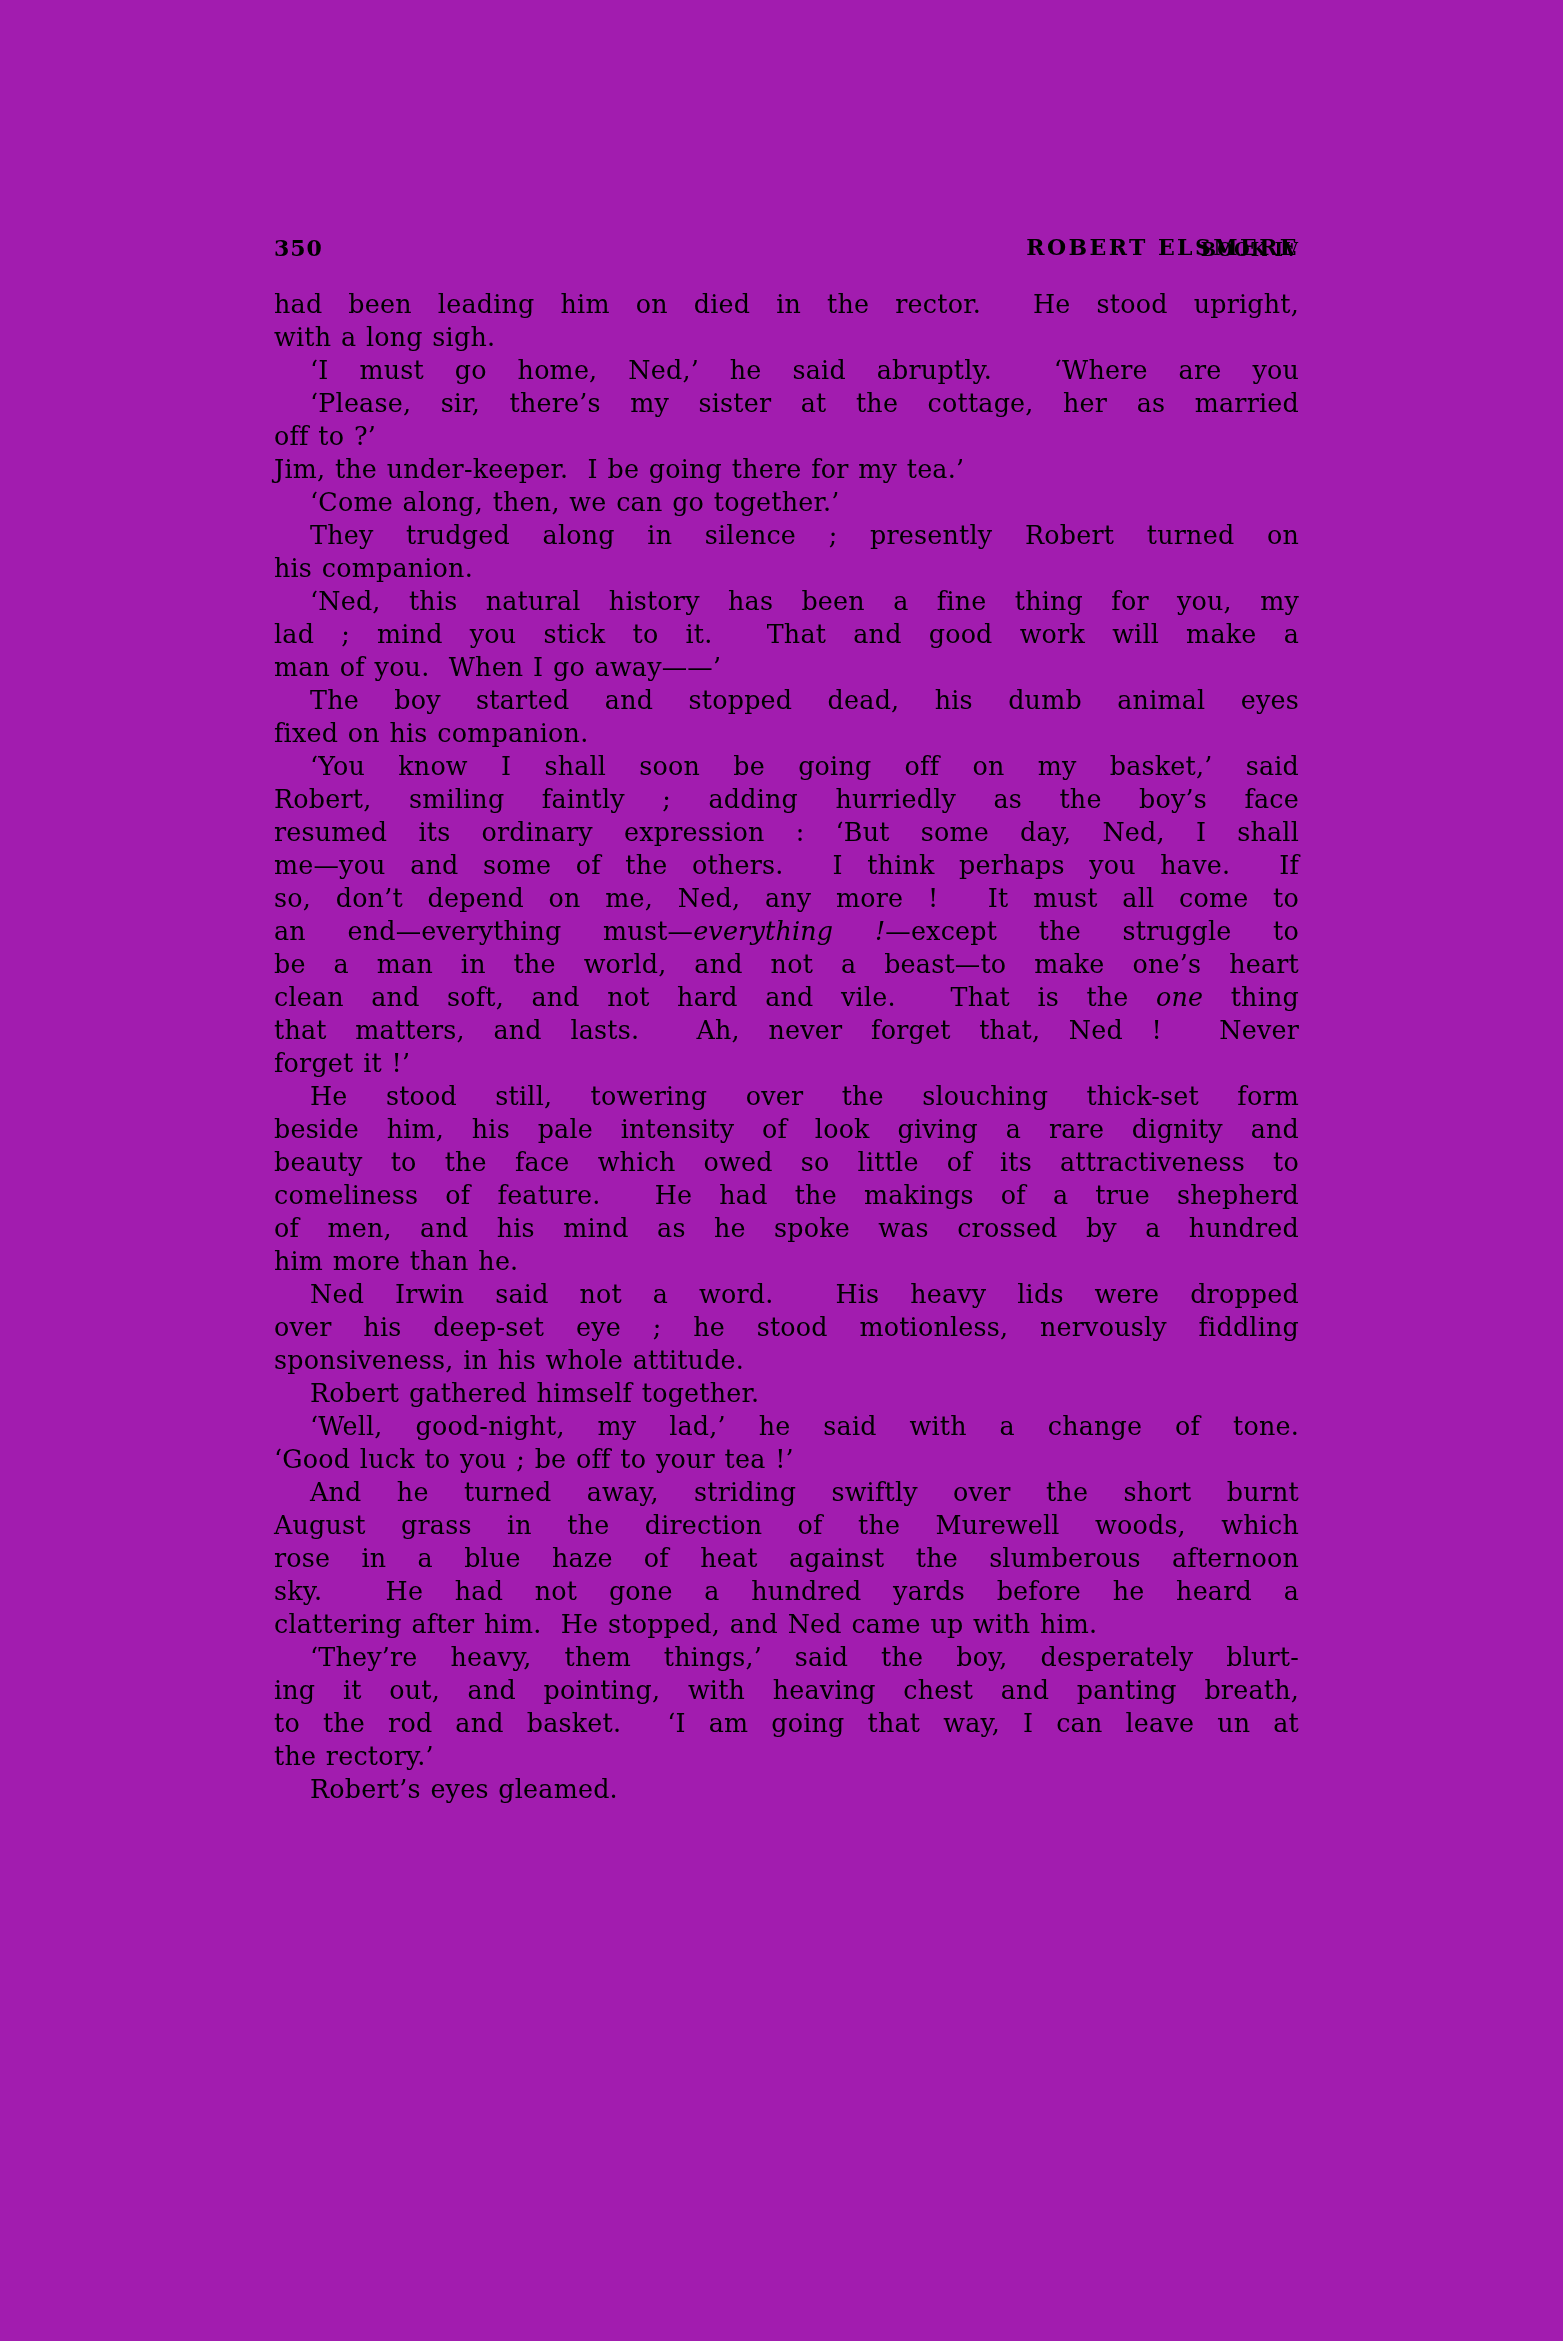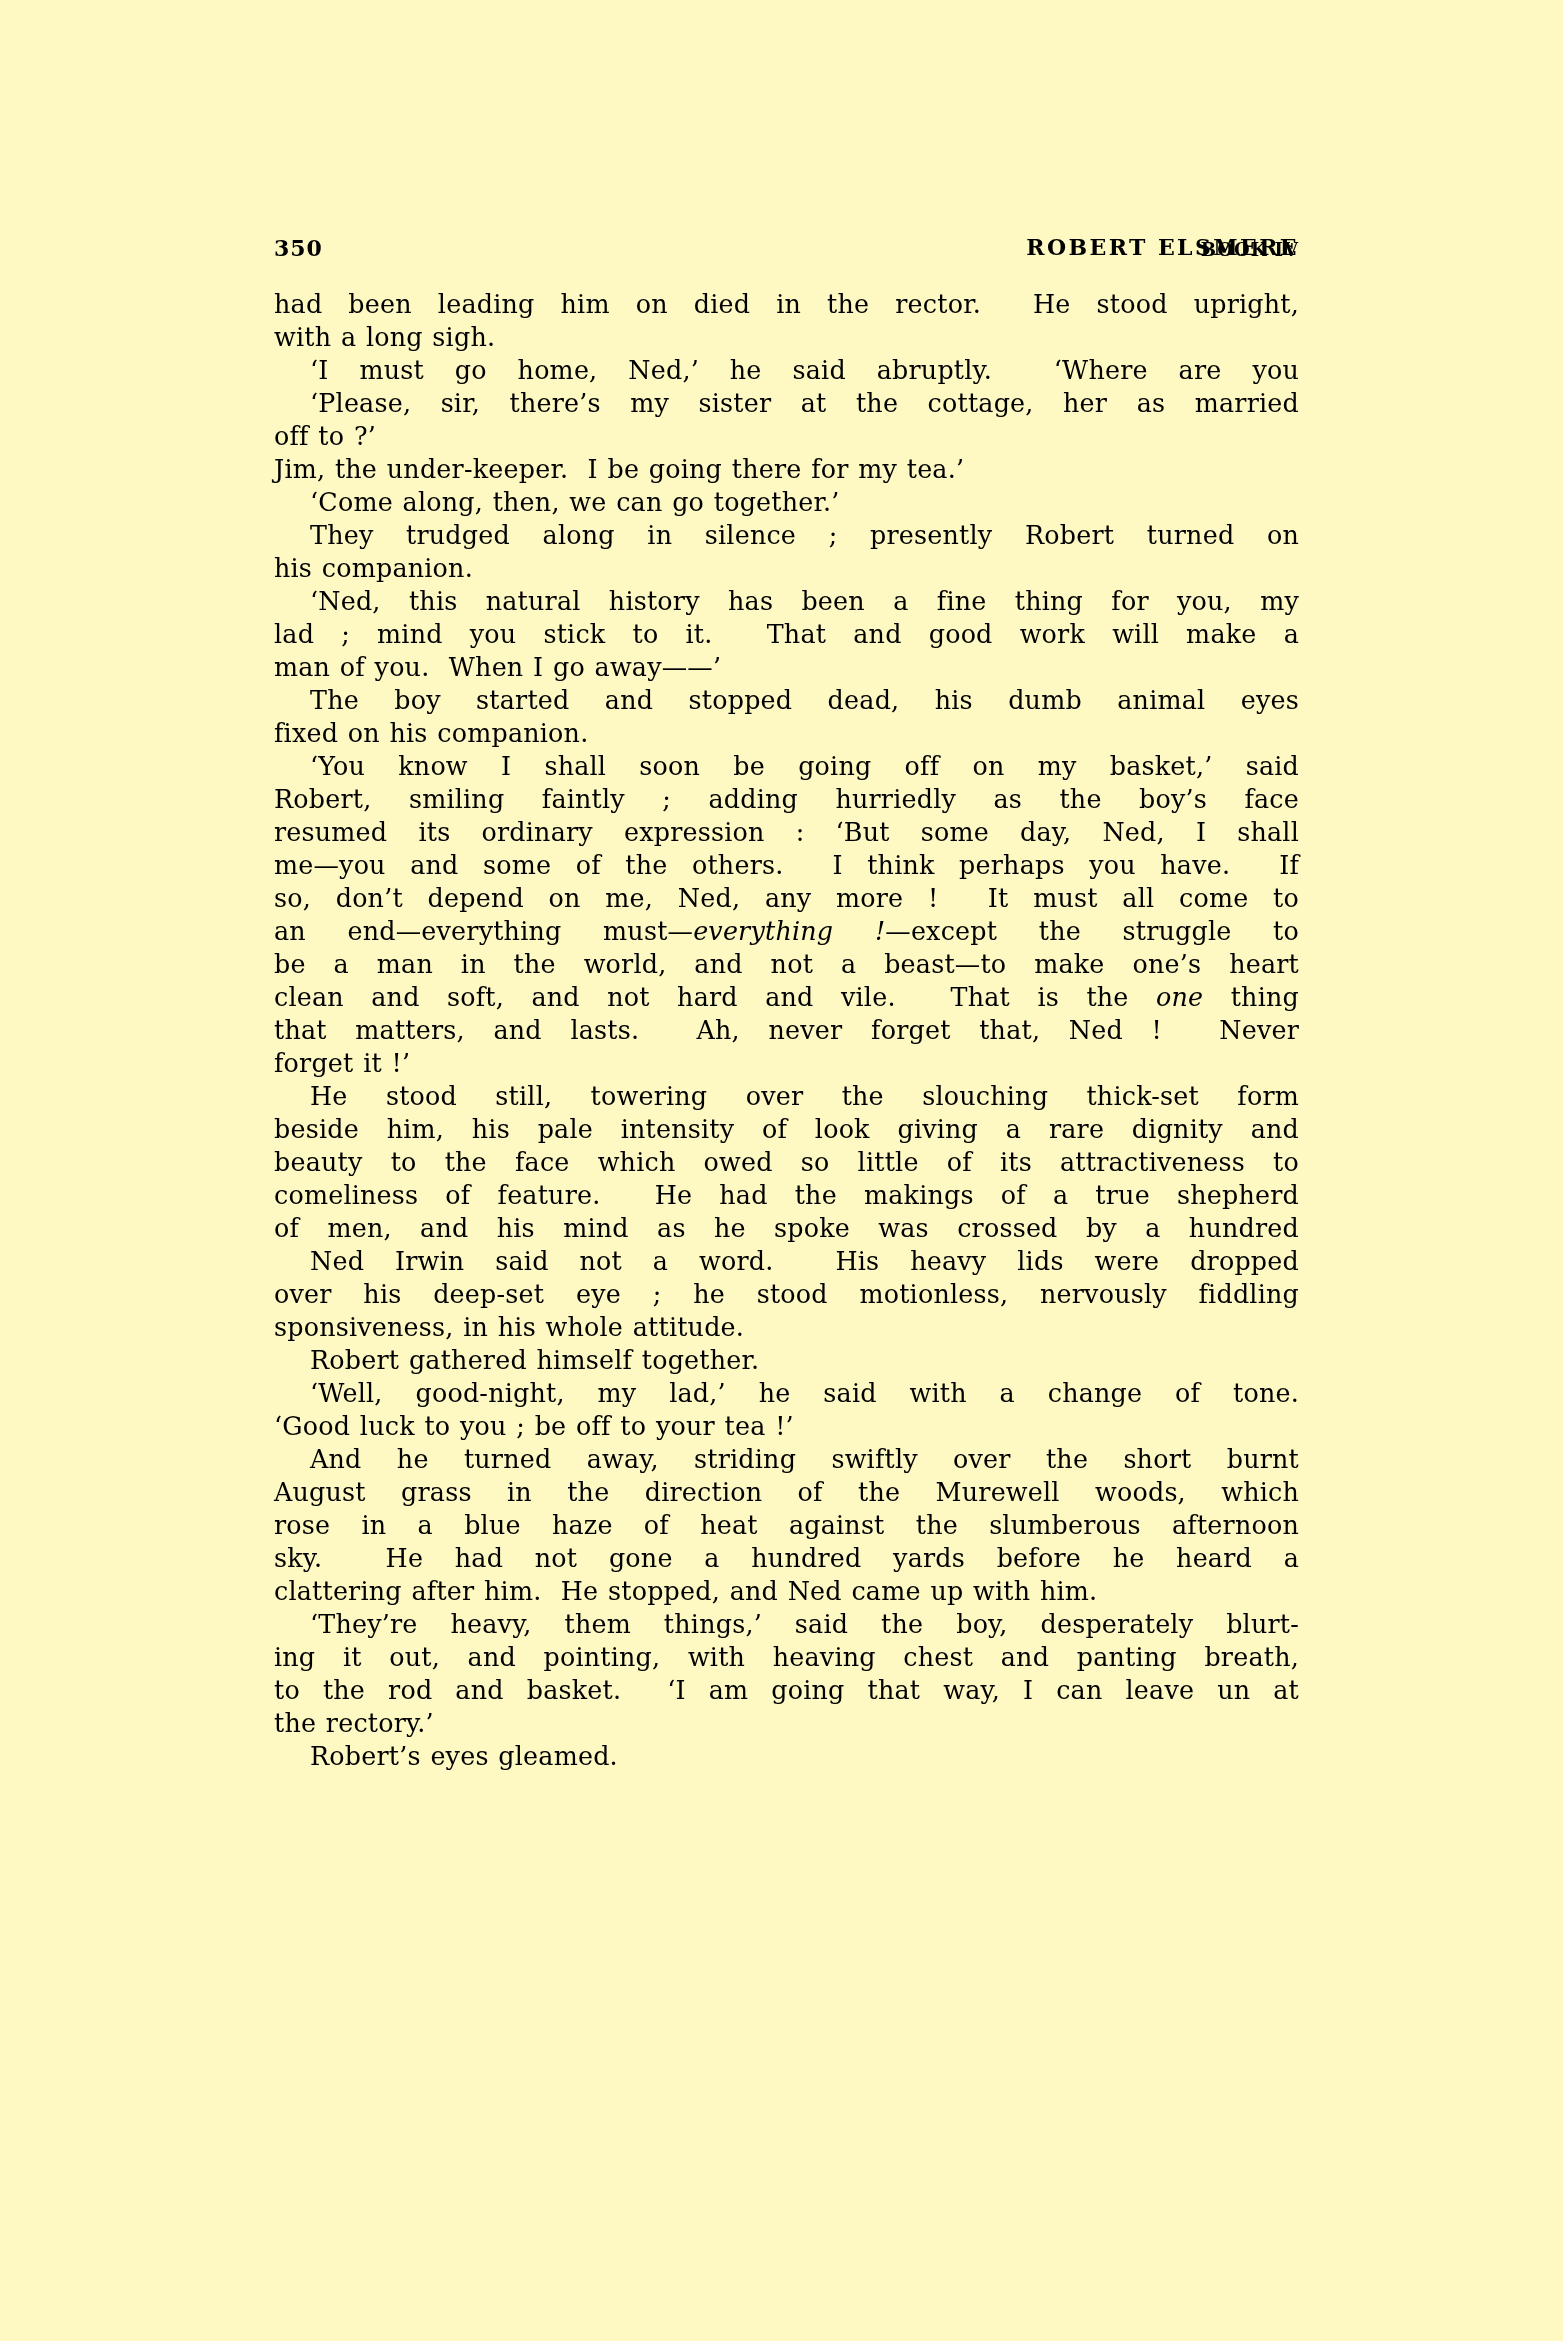--- a/index.html
+++ b/index.html
@@ -13,21 +13,21 @@
     position: relative;
     font-family: "DejaVu Serif", serif;
     color: #000000;
     overflow: hidden;
   }
   .page {
     position: absolute;
     left: 0; top: 0;
     width: 1563px;
     height: 2342px;
-    background: #fef9c3;
+    background: #a21caf;
   }
   .running-header {
     position: absolute;
     left: 274px;
     top: 234px;
     width: 1025px;
     height: 34px;
     font-weight: bold;
   }
   .page-number {
@@ -107,20 +107,21 @@
       <div class="line"><span>an end—everything must—</span><span class="italic">everything !</span><span>—except the struggle to</span></div>
       <div class="line"><span>be a man in the world, and not a beast—to make one’s heart</span></div>
       <div class="line"><span>clean and soft, and not hard and vile.&nbsp; That is the </span><span class="italic">one</span><span> thing</span></div>
       <div class="line"><span>that matters, and lasts.&nbsp; Ah, never forget that, Ned !&nbsp; Never</span></div>
       <div class="line end"><span>forget it !’</span></div>
       <div class="line indent"><span>He stood still, towering over the slouching thick-set form</span></div>
       <div class="line"><span>beside him, his pale intensity of look giving a rare dignity and</span></div>
       <div class="line"><span>beauty to the face which owed so little of its attractiveness to</span></div>
       <div class="line"><span>comeliness of feature.&nbsp; He had the makings of a true shepherd</span></div>
       <div class="line"><span>of men, and his mind as he spoke was crossed by a hundred</span></div>
+      <div class="line end"><span>him more than he.</span></div>
       <div class="line indent"><span>Ned Irwin said not a word.&nbsp; His heavy lids were dropped</span></div>
       <div class="line"><span>over his deep-set eye ; he stood motionless, nervously fiddling</span></div>
       <div class="line end"><span>sponsiveness, in his whole attitude.</span></div>
       <div class="line indent end"><span>Robert gathered himself together.</span></div>
       <div class="line indent"><span>‘Well, good-night, my lad,’ he said with a change of tone.</span></div>
       <div class="line end"><span>‘Good luck to you ; be off to your tea !’</span></div>
       <div class="line indent"><span>And he turned away, striding swiftly over the short burnt</span></div>
       <div class="line"><span>August grass in the direction of the Murewell woods, which</span></div>
       <div class="line"><span>rose in a blue haze of heat against the slumberous afternoon</span></div>
       <div class="line"><span>sky.&nbsp; He had not gone a hundred yards before he heard a</span></div>

